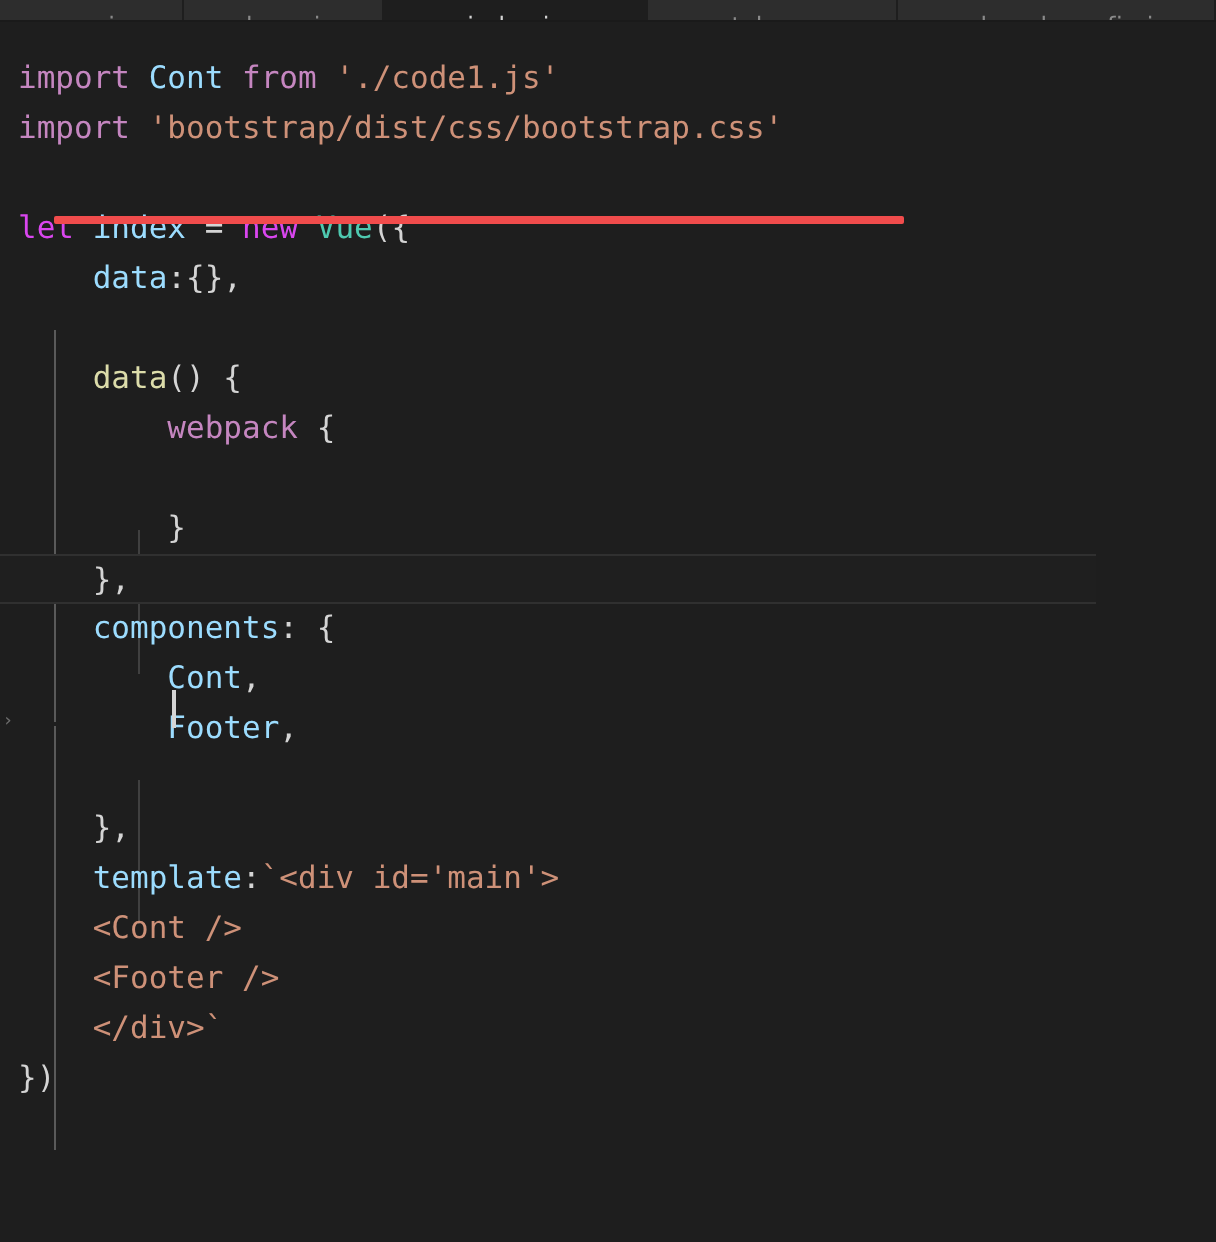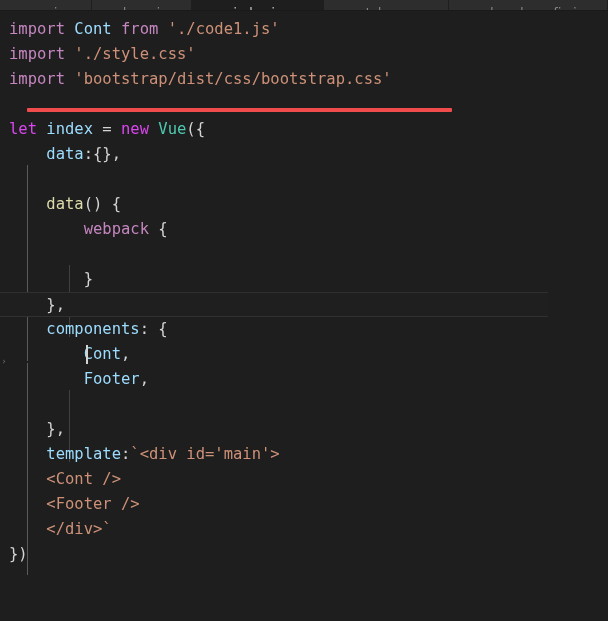--- a/index.html
+++ b/index.html
@@ -84,21 +84,21 @@
     position: absolute;
     top: 11px; left: 0;
     width: 608px;
     height: 610px;
     background: #1e1e1e;
     overflow: hidden;
   }
 
   .code-layer {
     position: absolute;
-    top: 6px; left: 0;
+    top: 16px; left: 0;
     width: 548px;
   }
 
   .line {
     position: relative;
     height: 25px;
     line-height: 25px;
     font-size: 15.5px;
     white-space: pre;
     color: #d4d4d4;
@@ -186,21 +186,20 @@
       <div class="guide bright" style="left:27px;  top:154px; height:196px;"></div>
       <div class="guide bright" style="left:27px;  top:352px; height:212px;"></div>
 
       <div class="guide" style="left:69px;  top:254px; height:72px;"></div>
 
       <div class="guide" style="left:69px;  top:379px; height:72px;"></div>
     </div>
 
     <div class="code-layer" id="code-layer">
         <div class="line"><span class="t-kw">import</span><span class="t-punc"> </span><span class="t-var">Cont</span><span class="t-punc"> </span><span class="t-kw">from</span><span class="t-punc"> </span><span class="t-str">'./code1.js'</span></div>
-        <div class="line"><span class="t-kw">import</span><span class="t-punc"> </span><span class="t-str">'./style.css'</span></div>
         <div class="line"><span class="t-kw">import</span><span class="t-punc"> </span><span class="t-str">'bootstrap/dist/css/bootstrap.css'</span></div>
         <div class="line">&nbsp;</div>
         <div class="line"><span class="t-ctrl">let</span><span class="t-punc"> </span><span class="t-var">index</span><span class="t-punc"> = </span><span class="t-ctrl">new</span><span class="t-punc"> </span><span class="t-cls">Vue</span><span class="t-punc">({</span></div>
         <div class="line"><span class="t-punc">    </span><span class="t-var">data</span><span class="t-punc">:{},</span></div>
         <div class="line">&nbsp;</div>
         <div class="line"><span class="t-punc">    </span><span class="t-func">data</span><span class="t-punc">() {</span></div>
         <div class="line"><span class="t-punc">        </span><span class="t-kw">webpack</span><span class="t-punc"> {</span></div>
         <div class="line">&nbsp;</div>
         <div class="line"><span class="t-punc">        }</span></div>
         <div class="line current"><span class="t-punc">    },</span></div>

